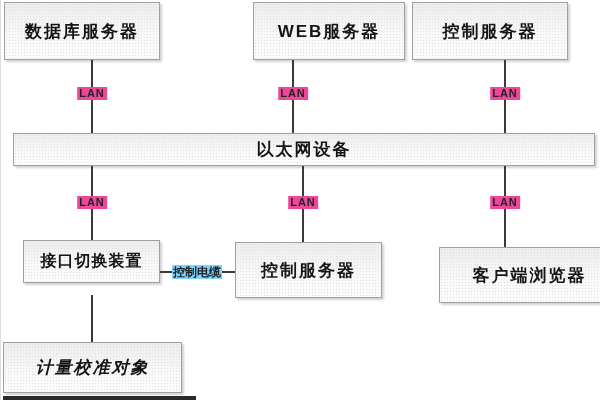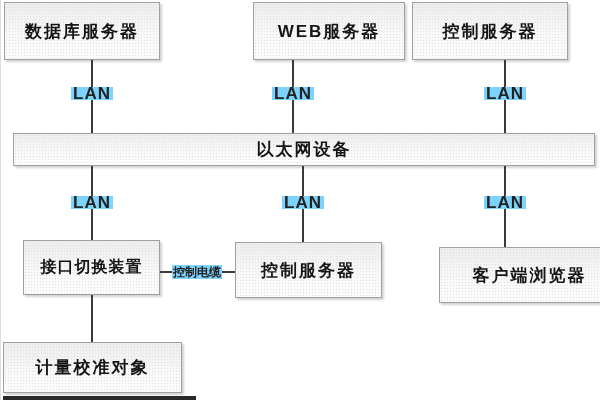--- a/index.html
+++ b/index.html
@@ -27,23 +27,23 @@
     letter-spacing:2px;
     text-align:center;
   }
   .node.small{font-size:16px;letter-spacing:1px;}
   .vline,.hline{position:absolute;background:#3a3a3a;}
   .vline{width:2px;}
   .hline{height:2px;}
   .edge-label{
     position:absolute;
     transform:translateX(-50%);
-    background:#7dd3fc;
+    background:#ec4899;
     color:#222222;
-    font-size:17px;font-weight:bold;letter-spacing:1px;
+    font-size:11px;font-weight:bold;letter-spacing:1px;
     padding:0 2px;
     line-height:13px;
     white-space:nowrap;
   }
   .cable-label{
     position:absolute;
     transform:translateX(-50%);
     background:#7dd3fc;
     color:#222222;
     font-size:12px;font-weight:bold;
@@ -88,34 +88,34 @@
   </div>
 
   <div class="vline" style="left:91px;top:166px;height:74px;"></div>
   <div class="vline" style="left:302px;top:166px;height:76px;"></div>
   <div class="vline" style="left:504px;top:166px;height:81px;"></div>
 
   <span class="edge-label" style="left:92px;top:196px;">LAN</span>
   <span class="edge-label" style="left:303px;top:196px;">LAN</span>
   <span class="edge-label" style="left:505px;top:196px;">LAN</span>
 
-  <div class="node small" style="left:23px;top:240px;width:137px;height:55px;">
+  <div class="node small" style="left:23px;top:240px;width:137px;height:43px;">
     <span>接口切换装置</span>
   </div>
   <div class="node" style="left:235px;top:242px;width:147px;height:56px;">
     <span>控制服务器</span>
   </div>
   <div class="node" style="left:411px;top:247px;width:181px;height:56px;margin-left:28px;">
     <span>客户端浏览器</span>
   </div>
 
   <div class="hline" style="left:160px;top:271px;width:75px;"></div>
   <span class="cable-label" style="left:197px;top:265px;">控制电缆</span>
 
   <div class="vline" style="left:91px;top:295px;height:47px;"></div>
 
-  <div class="node" style="left:3px;top:342px;width:179px;height:51px;">
+  <div class="node" style="left:3px;top:342px;width:179px;height:51px;font-style:italic;">
     <span>计量校准对象</span>
   </div>
 
   <div class="cropped-bar"></div>
 
 </div>
 
 </body></html>

